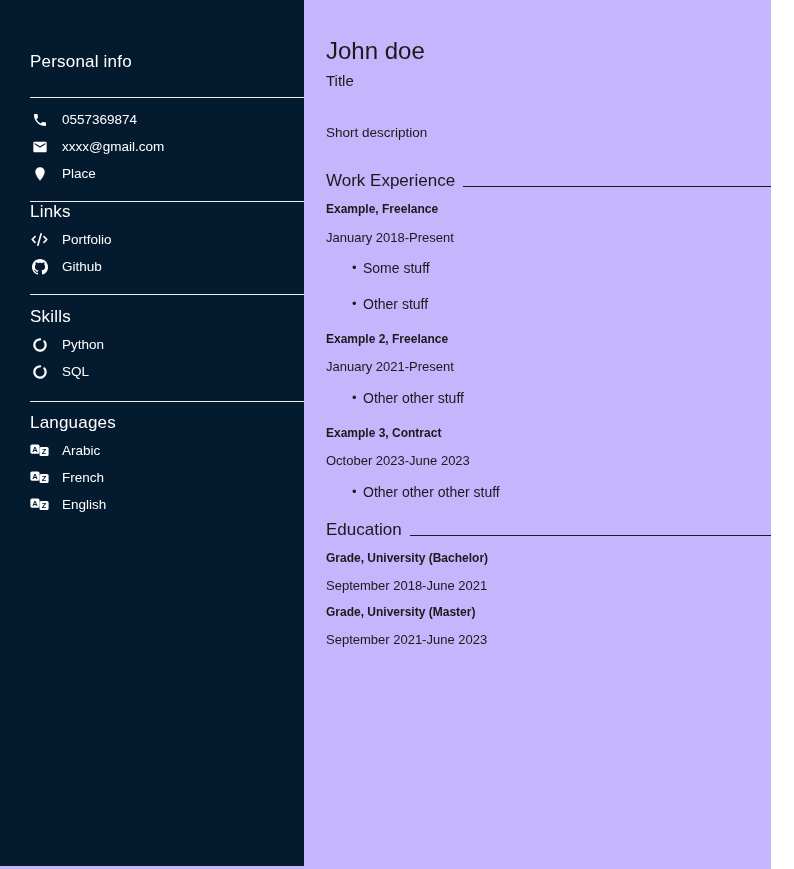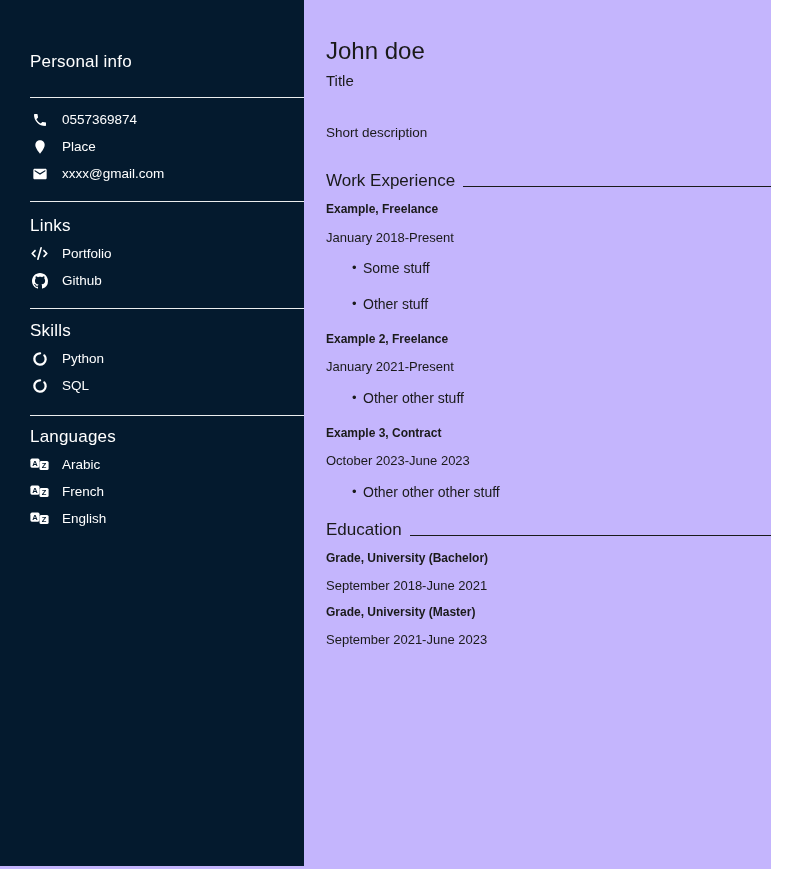--- a/index.html
+++ b/index.html
@@ -53,21 +53,21 @@
     display: inline-flex;
     align-items: center;
     justify-content: center;
     flex: 0 0 auto;
   }
   .sb-icon svg { width: 16px; height: 16px; display: block; }
   .sb-icon.lang svg { width: 19px; height: 19px; }
   .sb-icon.code svg { width: 17px; height: 13px; }
   .sb-row .sb-label { line-height: 1; }
   .sb-section-divider { margin-top: 14px; }
-  .sb-heading.mt { margin-top: 14px; }
+  .sb-heading.mt { }
   .sb-heading.mt2 { margin-top: 12px; }
   .sb-heading.mt3 { margin-top: 11px; }
 
   
   .main {
     position: absolute;
     left: 304px; top: 0; right: 0; bottom: 0;
     padding: 38px 0 0 22px;
     color: #1a1a1a;
   }
@@ -147,32 +147,32 @@
         <span class="sb-icon">
           <svg viewBox="0 0 24 24" fill="#ffffff">
               <path d="M6.62 10.79c1.44 2.83 3.76 5.14 6.59 6.59l2.2-2.2c.27-.27.67-.36 1.02-.24 1.12.37 2.33.57 3.57.57.55 0 1 .45 1 1V20c0 .55-.45 1-1 1-9.39 0-17-7.61-17-17 0-.55.45-1 1-1h3.5c.55 0 1 .45 1 1 0 1.25.2 2.45.57 3.57.11.35.03.74-.25 1.02l-2.2 2.2z"></path>
             </svg>
         </span>
         <span class="sb-label">0557369874</span>
       </div>
       <div class="sb-row">
         <span class="sb-icon">
           <svg viewBox="0 0 24 24" fill="#ffffff">
+              <path d="M20 4H4c-1.1 0-1.99.9-1.99 2L2 18c0 1.1.9 2 2 2h16c1.1 0 2-.9 2-2V6c0-1.1-.9-2-2-2zm0 4l-8 5-8-5V6l8 5 8-5v2z"></path>
+            </svg>
+        </span>
+        <span class="sb-label">xxxx@gmail.com</span>
+      </div>
+      <div class="sb-row">
+        <span class="sb-icon">
+          <svg viewBox="0 0 24 24" fill="#ffffff">
               <path d="M12 2C8.13 2 5 5.13 5 9c0 5.25 7 13 7 13s7-7.75 7-13c0-3.87-3.13-7-7-7z"></path>
             </svg>
         </span>
         <span class="sb-label">Place</span>
-      </div>
-      <div class="sb-row">
-        <span class="sb-icon">
-          <svg viewBox="0 0 24 24" fill="#ffffff">
-              <path d="M20 4H4c-1.1 0-1.99.9-1.99 2L2 18c0 1.1.9 2 2 2h16c1.1 0 2-.9 2-2V6c0-1.1-.9-2-2-2zm0 4l-8 5-8-5V6l8 5 8-5v2z"></path>
-            </svg>
-        </span>
-        <span class="sb-label">xxxx@gmail.com</span>
       </div>
     </div>
 
     <hr class="sb-divider sb-section-divider">
     <h2 class="sb-heading mt">Links</h2>
 
     <div class="sb-list tight">
       <div class="sb-row">
         <span class="sb-icon code">
           <svg viewBox="0 0 640 512" fill="#ffffff">

